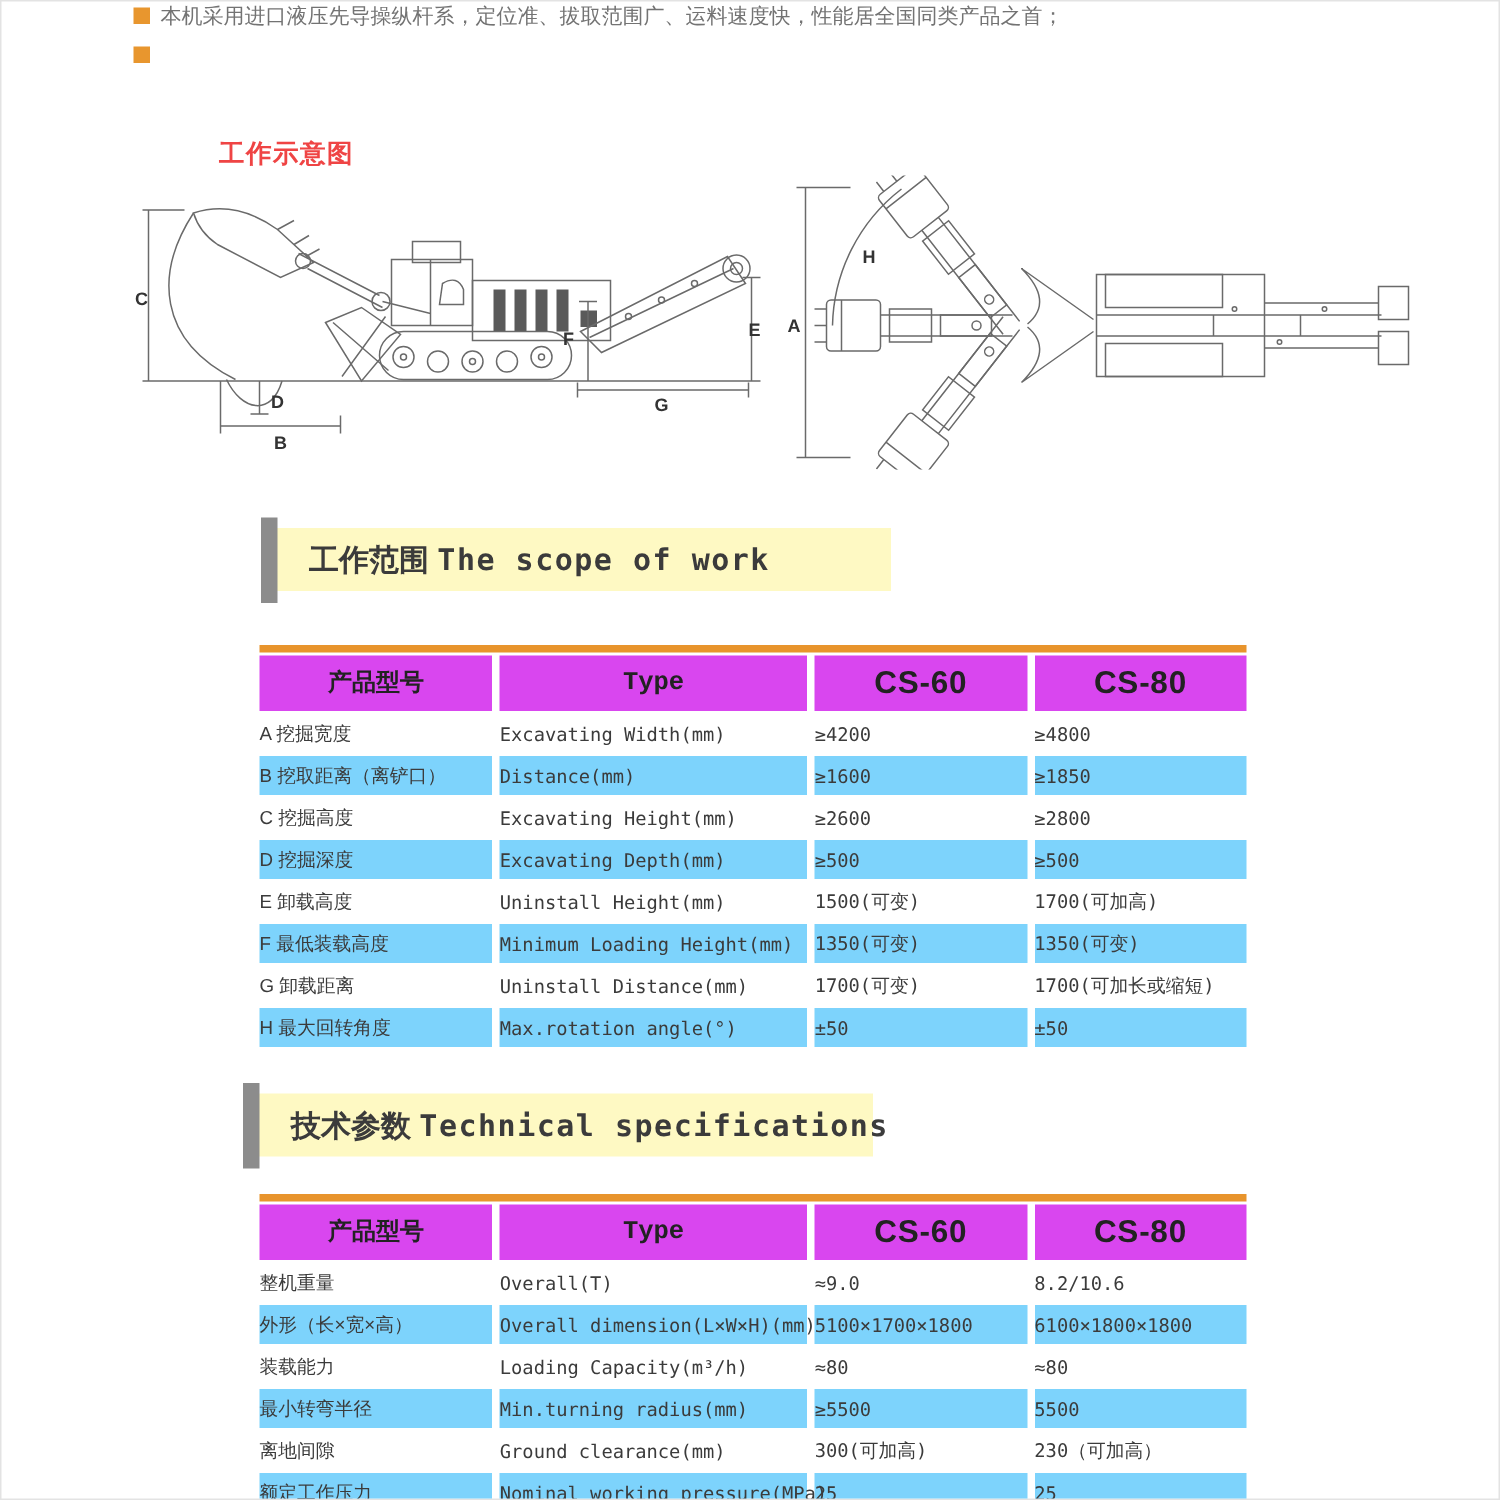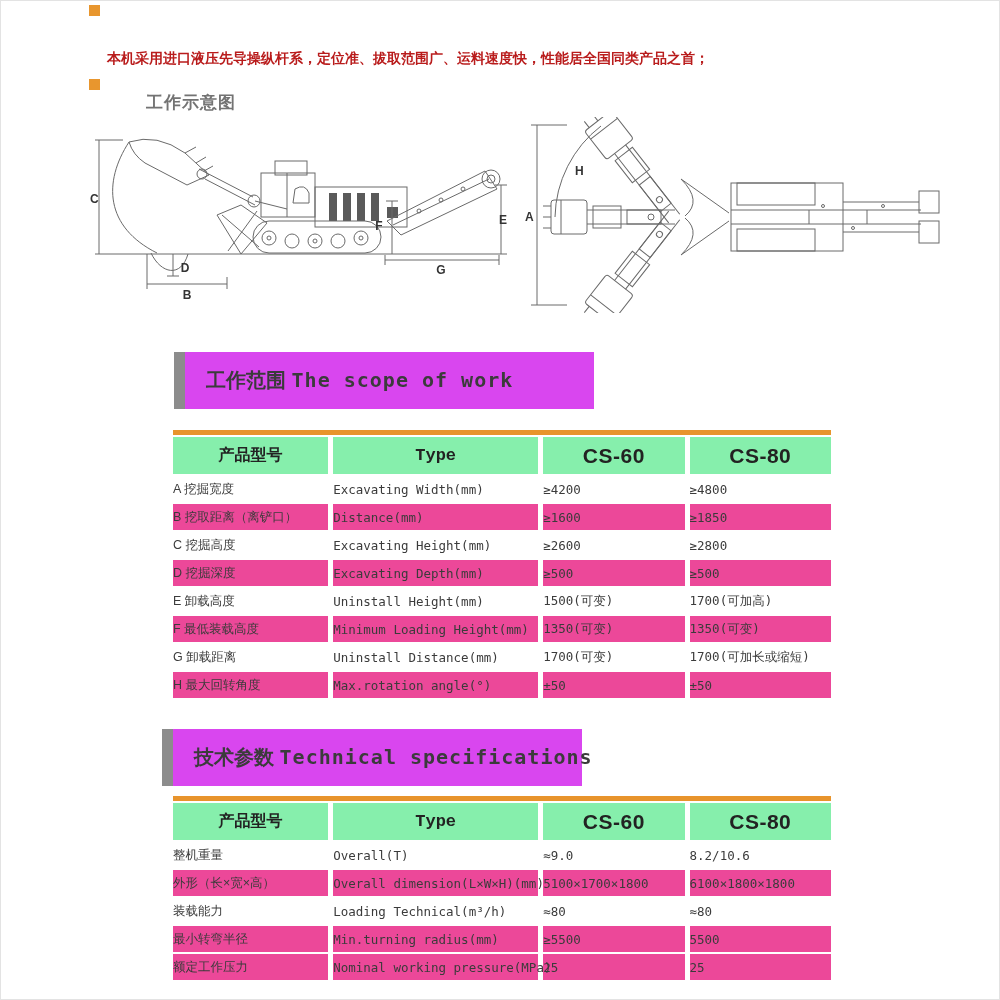--- a/index.html
+++ b/index.html
@@ -5,45 +5,45 @@
   html,body{margin:0;padding:0;}
   body{
     width:1000px;height:1000px;position:relative;overflow:hidden;
     background:#ffffff;border:1px solid #e3e3e3;box-sizing:border-box;
     font-family:"Liberation Sans","DejaVu Sans",sans-serif;color:#3a3a3a;
   }
   
   .bullets{position:absolute;left:88px;top:1px;width:860px;}
   .bullet-row{display:flex;align-items:flex-start;margin-bottom:9px;}
   .bullet-sq{width:11px;height:11px;background:#E8962E;margin:3px 7px 0 0;flex:0 0 auto;}
-  .bullet-text{font-size:14px;font-weight:700;color:#b91c1c;line-height:17px;margin-top:48px;}
-  
-  .diagram-title{position:absolute;left:145px;top:90px;font-size:17px;font-weight:bold;color:#737373;letter-spacing:1px;}
+  .bullet-text{font-size:14px;font-weight:400;color:#737373;line-height:17px;}
+  
+  .diagram-title{position:absolute;left:145px;top:90px;font-size:17px;font-weight:bold;color:#ef4444;letter-spacing:1px;}
   
   .diagram{position:absolute;}
   .diagram svg{display:block;}
   .diagram path,.diagram rect,.diagram circle,.diagram line{stroke:#6a6a6a;stroke-width:1;fill:none;}
   .diagram .fill{fill:#5a5a5a;stroke:none;}
   .diagram text{fill:#333;font-family:"Liberation Sans",sans-serif;font-size:12px;font-weight:bold;stroke:none;}
   
-  .section-head{position:absolute;width:420px;height:57px;background:#d946ef;display:flex;align-items:center;}
+  .section-head{position:absolute;width:420px;height:42px;background:#fef9c3;display:flex;align-items:center;}
   .section-bar{width:11px;height:57px;background:#8C8C8C;flex:0 0 auto;}
   .section-title{margin-left:21px;font-size:20px;font-weight:bold;color:#3b3b3b;white-space:nowrap;}
   .section-title .en{font-family:"DejaVu Sans Mono","Liberation Mono",monospace;font-weight:bold;letter-spacing:1px;}
   
   .table-wrap{position:absolute;width:658px;}
   .orange-bar{height:5px;width:658px;background:#E8942C;}
   table.spec{border-collapse:separate;border-spacing:5px 2px;width:668px;margin-left:-5px;table-layout:fixed;}
-  table.spec th{background:#86efac;height:37px;font-weight:bold;color:#222;padding:0;vertical-align:middle;}
+  table.spec th{background:#d946ef;height:37px;font-weight:bold;color:#222;padding:0;vertical-align:middle;}
   table.spec th.c0{width:23.7%;font-size:16px;}
   table.spec th.c1{width:31.3%;font-size:17px;font-family:Liberation Mono, monospace;}
   table.spec th.c2,table.spec th.c3{width:21.6%;font-size:21px;letter-spacing:.5px;}
   table.spec td{height:26px;padding:0;text-align:left;vertical-align:middle;color:#3b3b3b;background:#ffffff;
     font-family:"DejaVu Sans Mono","Liberation Mono",monospace;font-size:12.5px;white-space:nowrap;}
-  table.spec tr.alt td{background:#ec4899;margin-left:41px;}
+  table.spec tr.alt td{background:#7dd3fc;margin-left:41px;}
   table.spec td.c0{font-family:"Liberation Sans","DejaVu Sans",sans-serif;font-size:12.5px;}
 </style>
 </head>
 <body>
 
 <div class="bullets">
   <div class="bullet-row">
     <span class="bullet-sq"></span>
     <span class="bullet-text">本机采用进口液压先导操纵杆系，定位准、拔取范围广、运料速度快，性能居全国同类产品之首；</span>
   </div>
@@ -256,30 +256,36 @@
           <td class="c3">8.2/10.6</td>
         </tr>
         <tr class="alt">
           <td class="c0">外形（长×宽×高）</td>
           <td class="c1">Overall dimension(L×W×H)(mm)</td>
           <td class="c2">5100×1700×1800</td>
           <td class="c3">6100×1800×1800</td>
         </tr>
         <tr class="">
           <td class="c0">装载能力</td>
-          <td class="c1">Loading Technical(m³/h)</td>
+          <td class="c1">Loading Capacity(m³/h)</td>
           <td class="c2">≈80</td>
           <td class="c3">≈80</td>
         </tr>
         <tr class="alt">
           <td class="c0">最小转弯半径</td>
           <td class="c1">Min.turning radius(mm)</td>
           <td class="c2">≥5500</td>
           <td class="c3">5500</td>
         </tr>
+        <tr class="">
+          <td class="c0">离地间隙</td>
+          <td class="c1">Ground clearance(mm)</td>
+          <td class="c2">300(可加高)</td>
+          <td class="c3">230（可加高）</td>
+        </tr>
         <tr class="alt">
           <td class="c0">额定工作压力</td>
           <td class="c1">Nominal working pressure(MPa)</td>
           <td class="c2">25</td>
           <td class="c3">25</td>
         </tr>
       </tbody>
   </table>
 </div>
 

